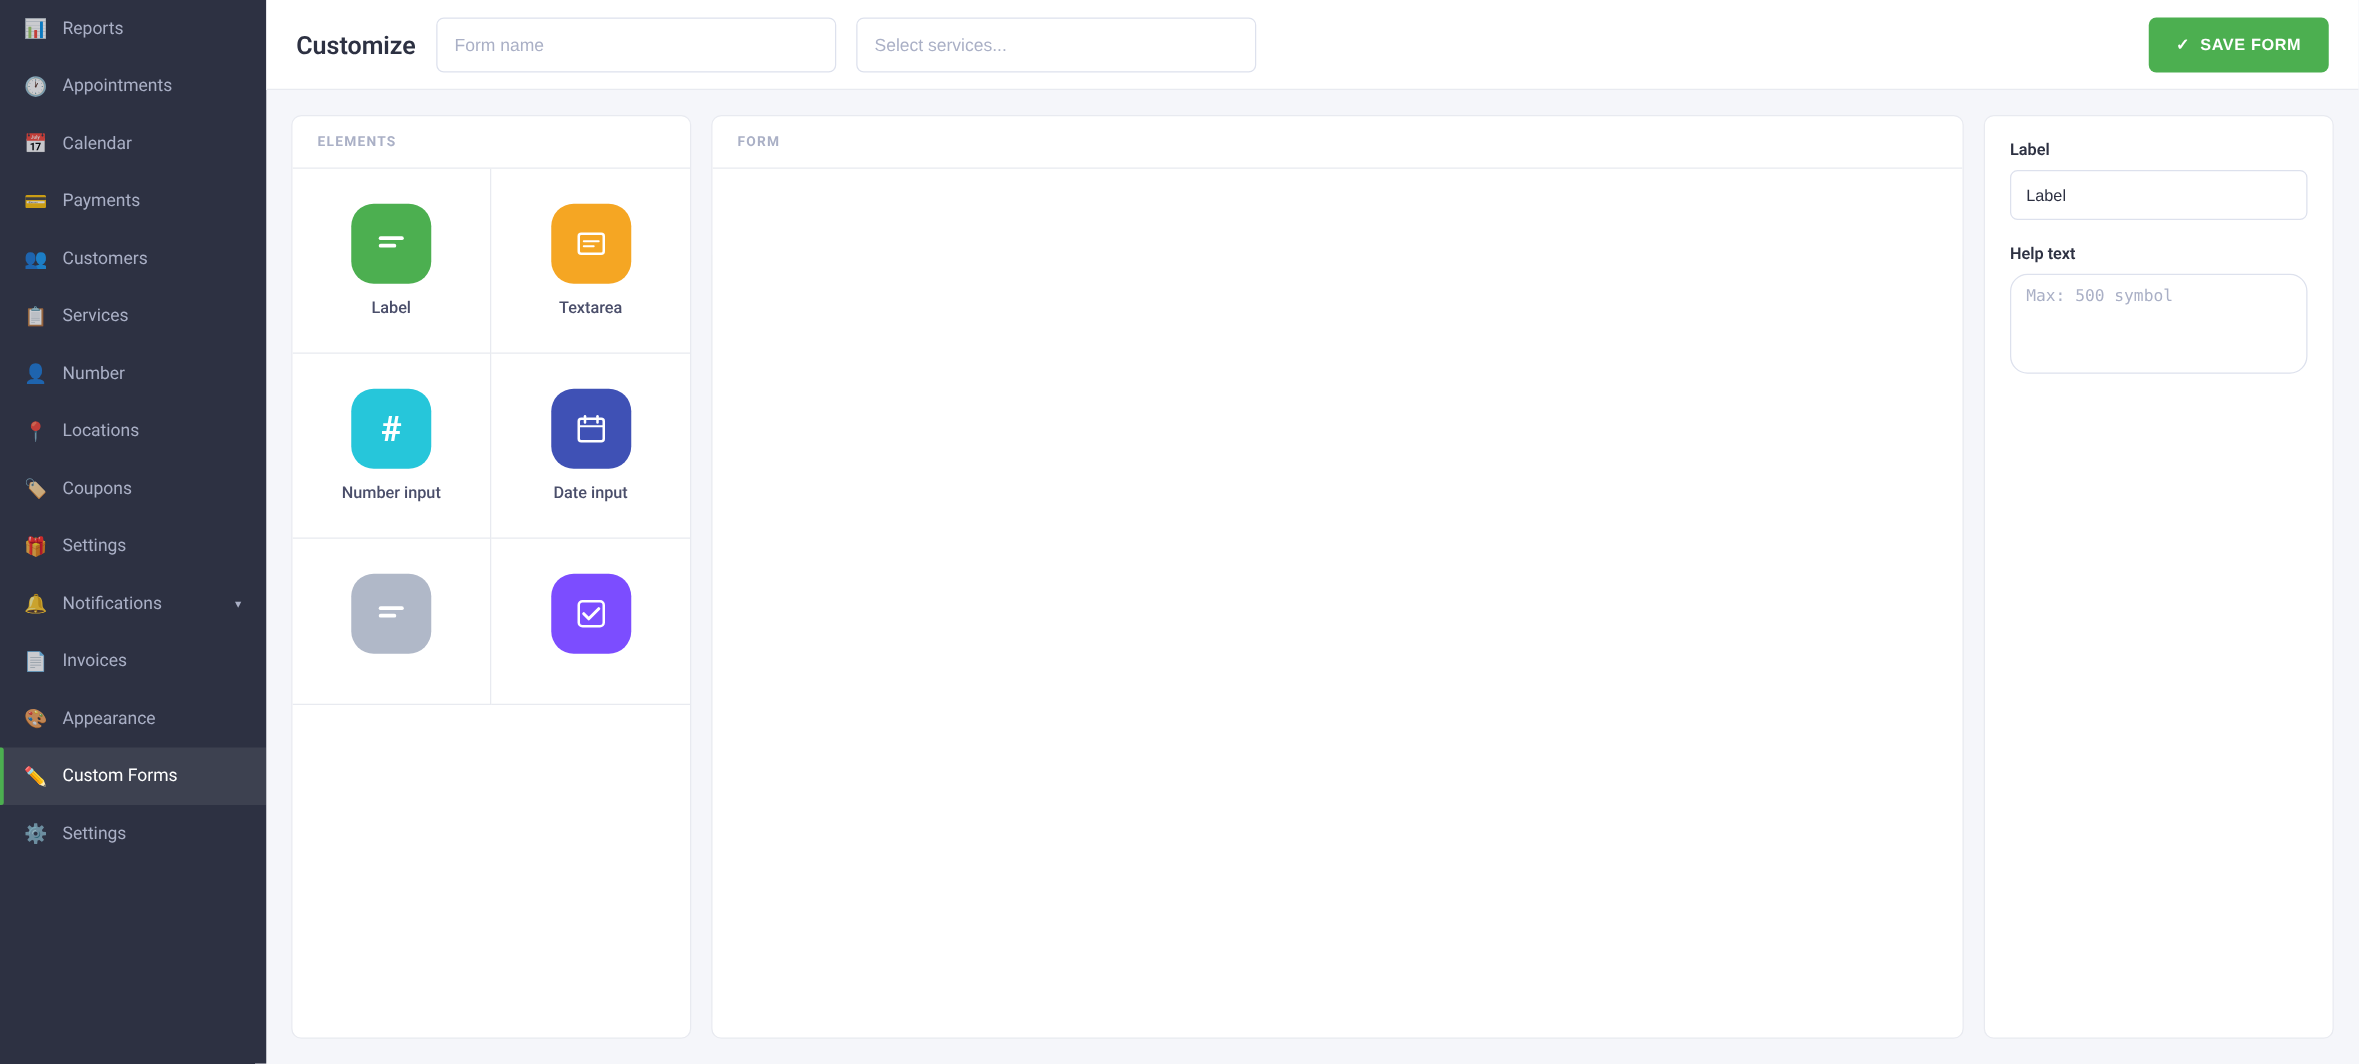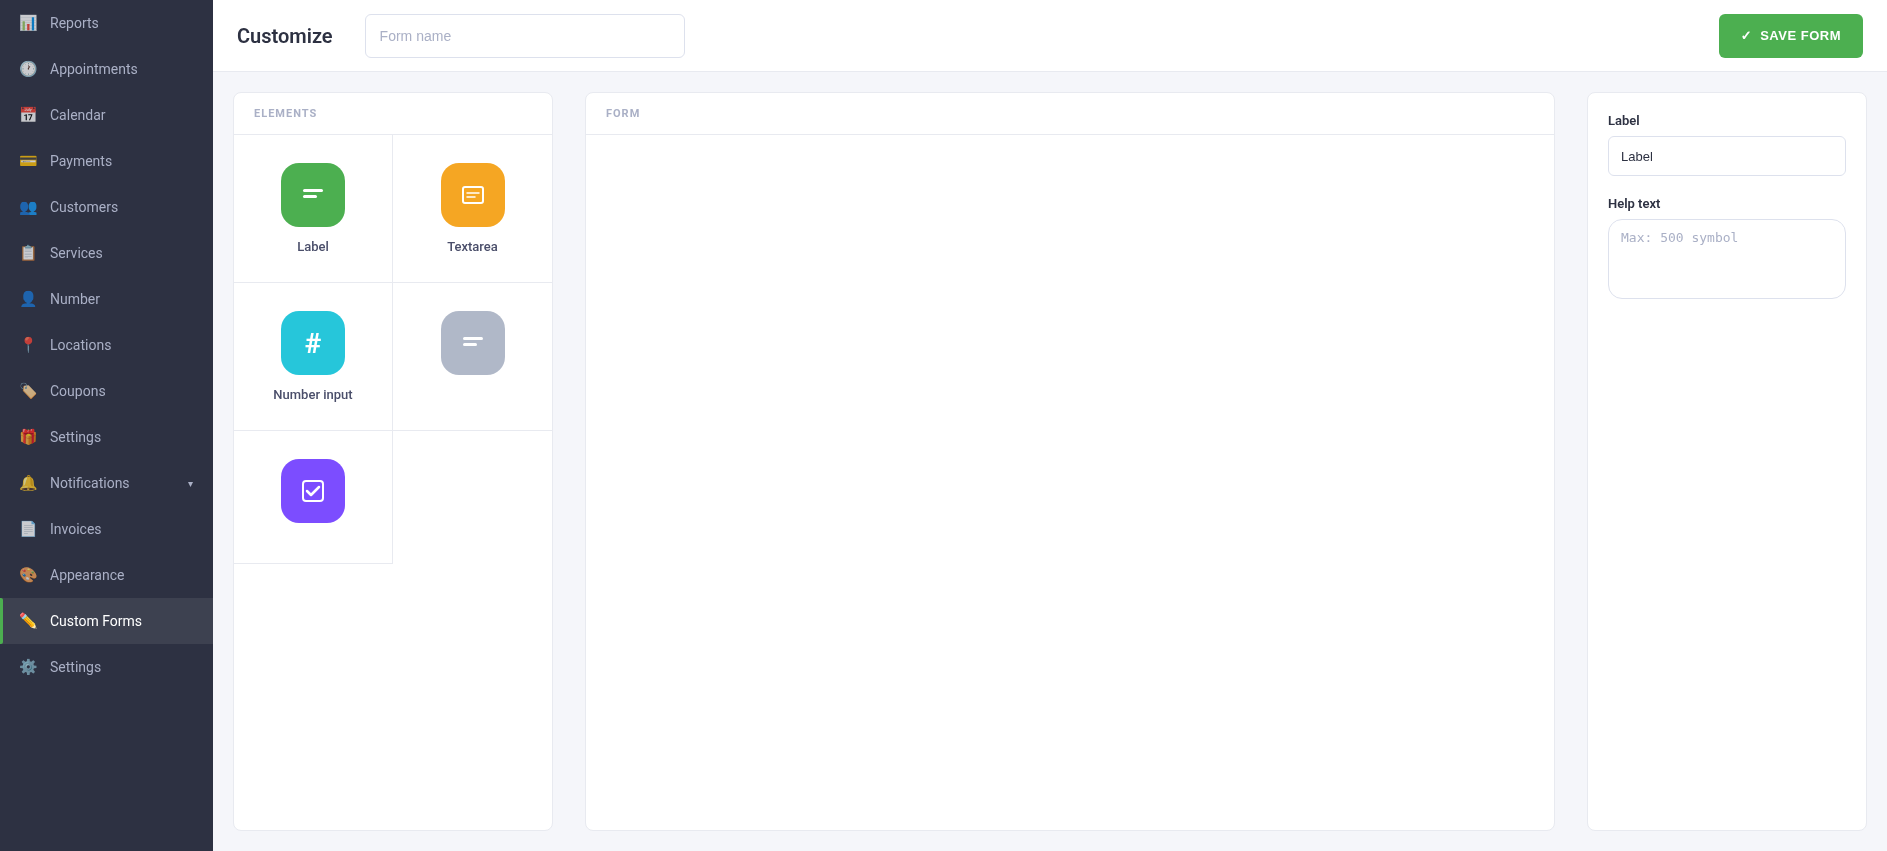--- a/index.html
+++ b/index.html
@@ -67,21 +67,20 @@
       height: 72px;
       display: flex;
       align-items: center;
       gap: 16px;
       flex-shrink: 0;
     }
     .topbar-title {
       font-size: 20px;
       font-weight: 600;
       color: #2d3142;
-      margin-right: 16px;
     }
     .topbar-input {
       height: 44px;
       border: 1px solid #dde1ed;
       border-radius: 6px;
       padding: 16px 14px;
       font-size: 14px;
       color: #555;
       outline: none;
       background: #fff;
@@ -106,21 +105,21 @@
       letter-spacing: 0.5px;
       text-transform: uppercase;
     }
 
     
     .content {
       flex: 1;
       display: flex;
       overflow: hidden;
       padding: 20px;
-      gap: 16px;
+      gap: 0;
     }
 
     
     .panel {
       background: #fff;
       border: 1px solid #e8eaf0;
       border-radius: 8px;
       overflow: hidden;
     }
     .panel-header {
@@ -304,20 +303,21 @@
     <span>Settings</span>
 
   </div>
   </nav>
 
 <div class="main">
 
   <div class="topbar">
     <span class="topbar-title">Customize</span>
     <input class="topbar-input topbar-form-name" type="text" placeholder="Form name" style="">
+    <input class="topbar-input topbar-services" type="text" placeholder="Select services..." style="">
     <div class="topbar-spacer"></div>
     <button class="save-btn">
       <span>✓</span>
       <span>SAVE FORM</span>
     </button>
   </div>
 
   <div class="content">
 
     <div class="panel elements-panel">
@@ -341,20 +341,31 @@
                 <line x1="8" y1="16" x2="16" y2="16" stroke="white" stroke-width="1.5" stroke-linecap="round"></line>
               </svg>
             </div>
     <span class="element-label">Textarea</span>
   </div>
           <div class="element-cell">
     <div class="element-icon icon-teal">
               <span style="font-size:28px;font-weight:700;color:white">#</span>
             </div>
     <span class="element-label">Number input</span>
+  </div>
+          <div class="element-cell">
+    <div class="element-icon icon-blue">
+              <svg width="28" height="28" viewBox="0 0 28 28" fill="none">
+                <rect x="4" y="6" width="20" height="18" rx="2" stroke="white" stroke-width="2"></rect>
+                <line x1="4" y1="12" x2="24" y2="12" stroke="white" stroke-width="1.5"></line>
+                <line x1="9" y1="4" x2="9" y2="9" stroke="white" stroke-width="2" stroke-linecap="round"></line>
+                <line x1="19" y1="4" x2="19" y2="9" stroke="white" stroke-width="2" stroke-linecap="round"></line>
+              </svg>
+            </div>
+    <span class="element-label">Date input</span>
   </div>
           <div class="element-cell">
     <div class="element-icon icon-gray">
               <svg width="28" height="28" viewBox="0 0 28 28" fill="none">
                 <rect x="4" y="8" width="20" height="3" rx="1.5" fill="white"></rect>
                 <rect x="4" y="14" width="14" height="3" rx="1.5" fill="white"></rect>
               </svg>
             </div>
     <span class="element-label"></span>
   </div>

